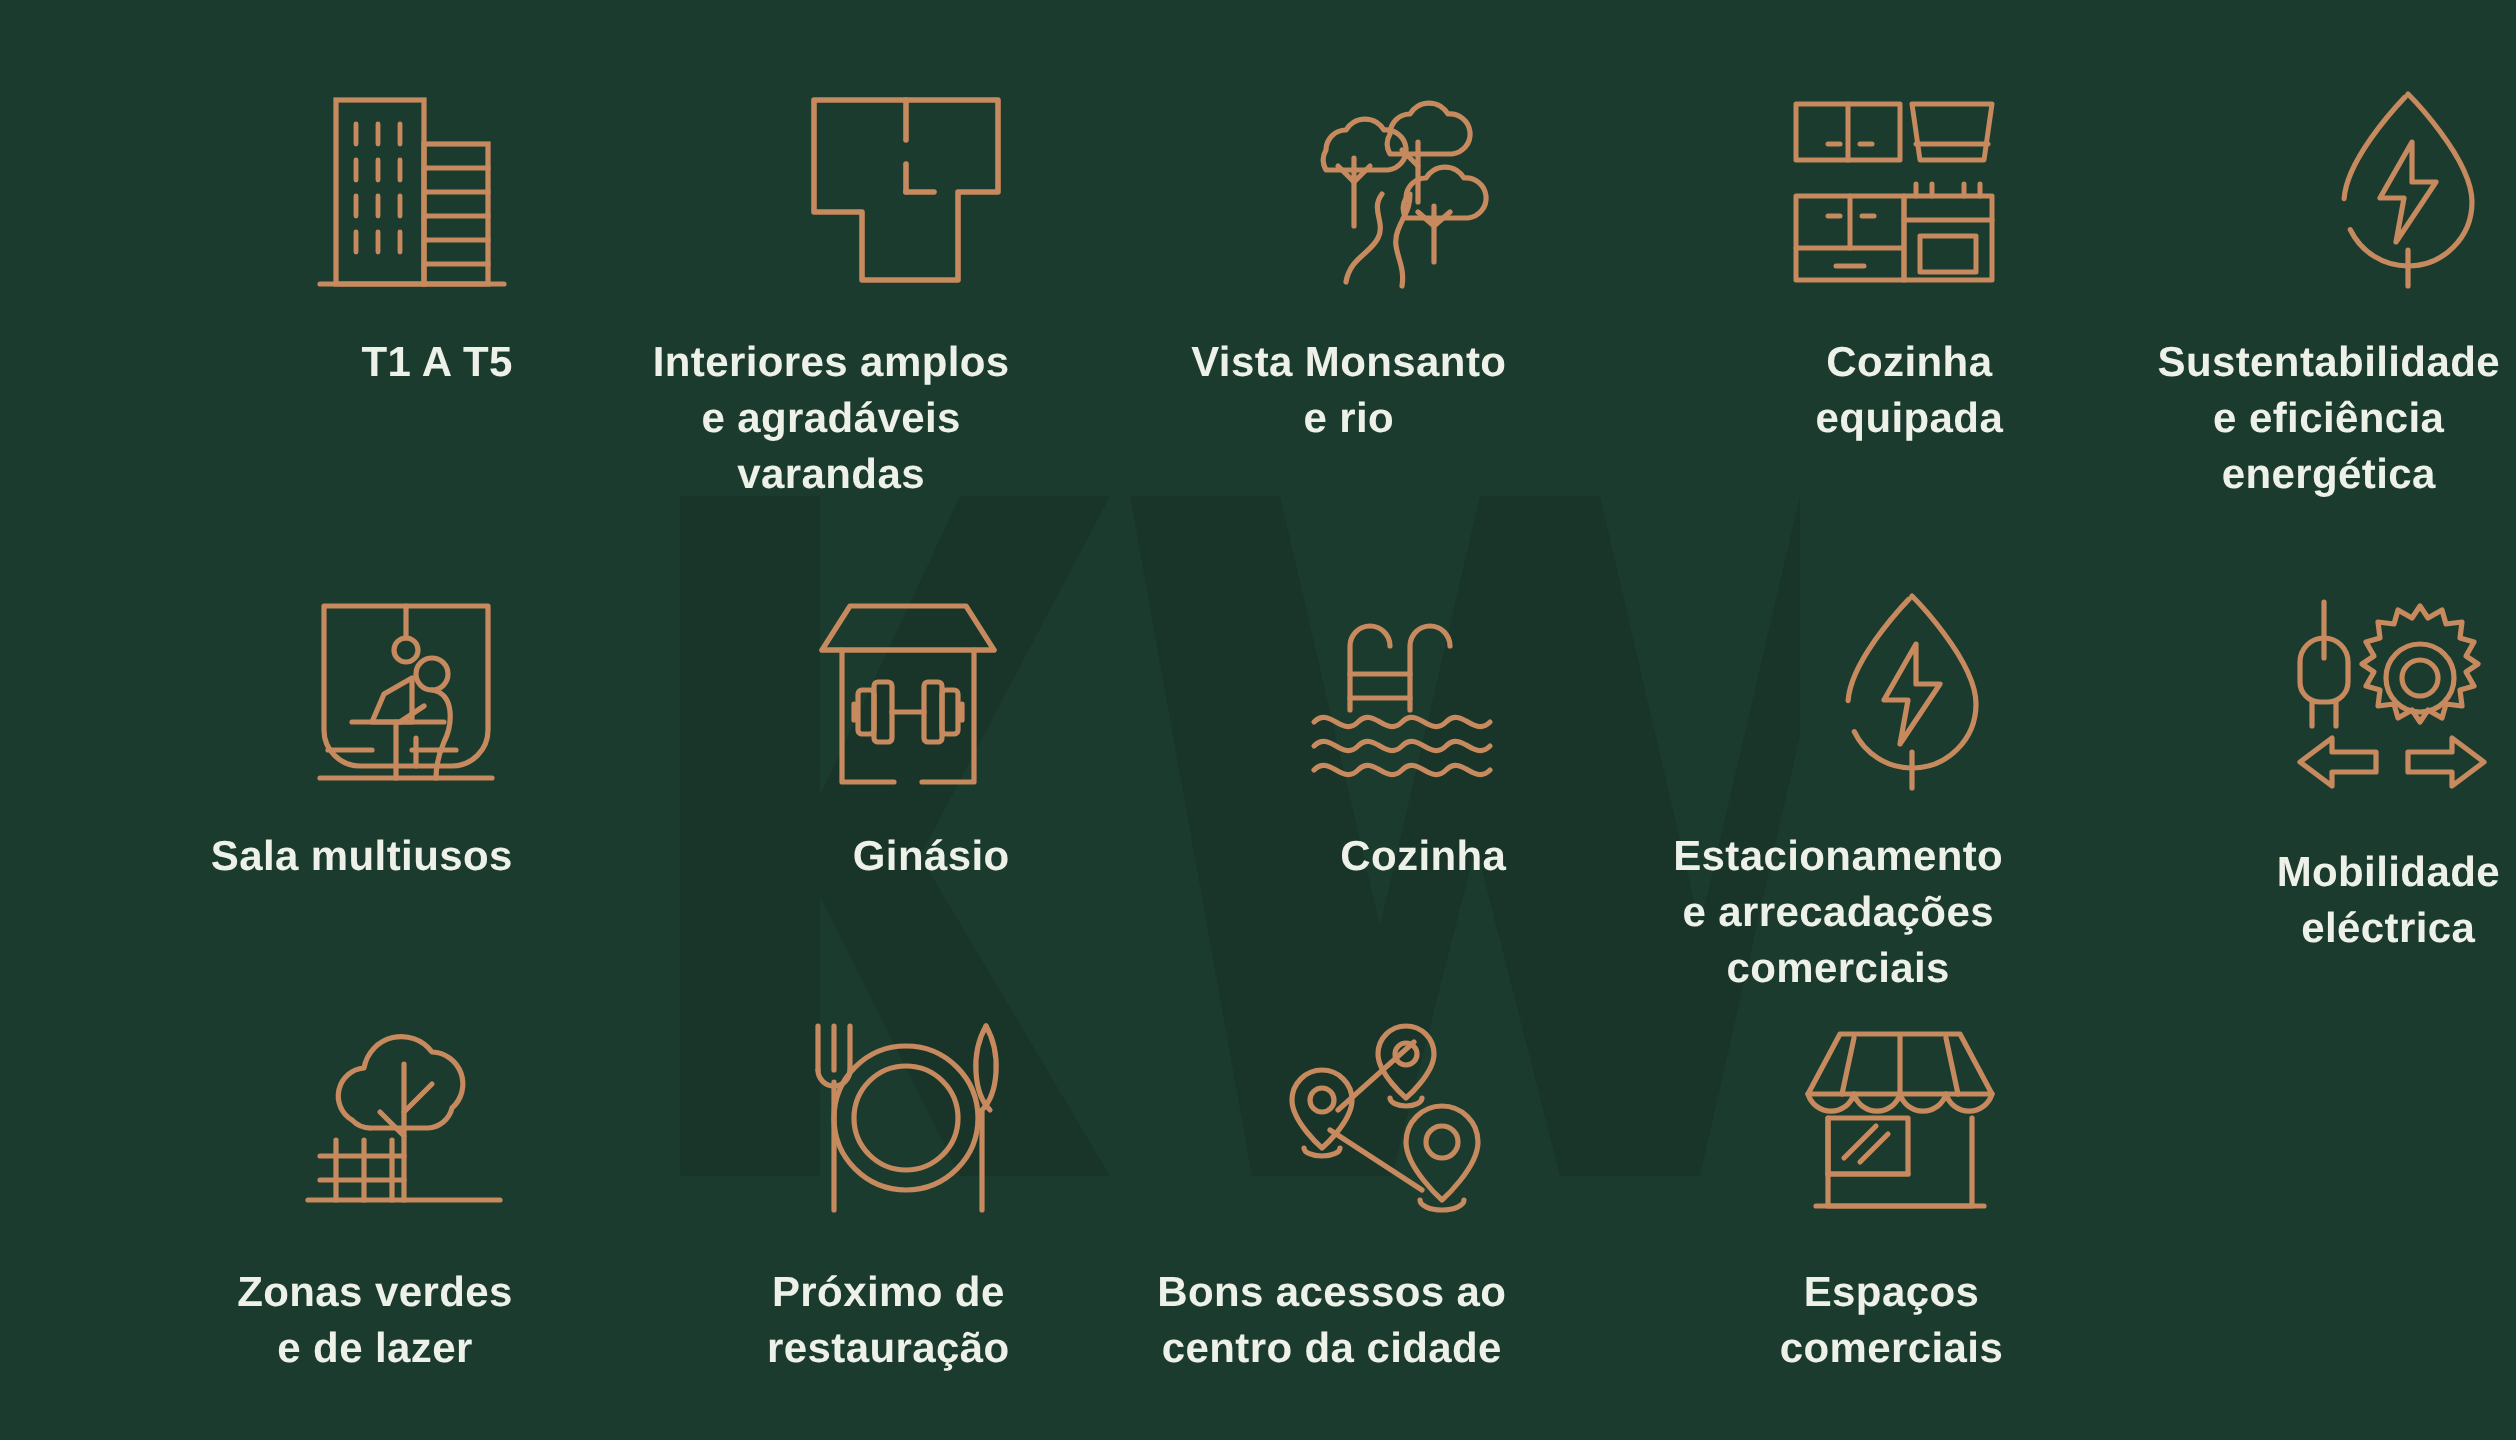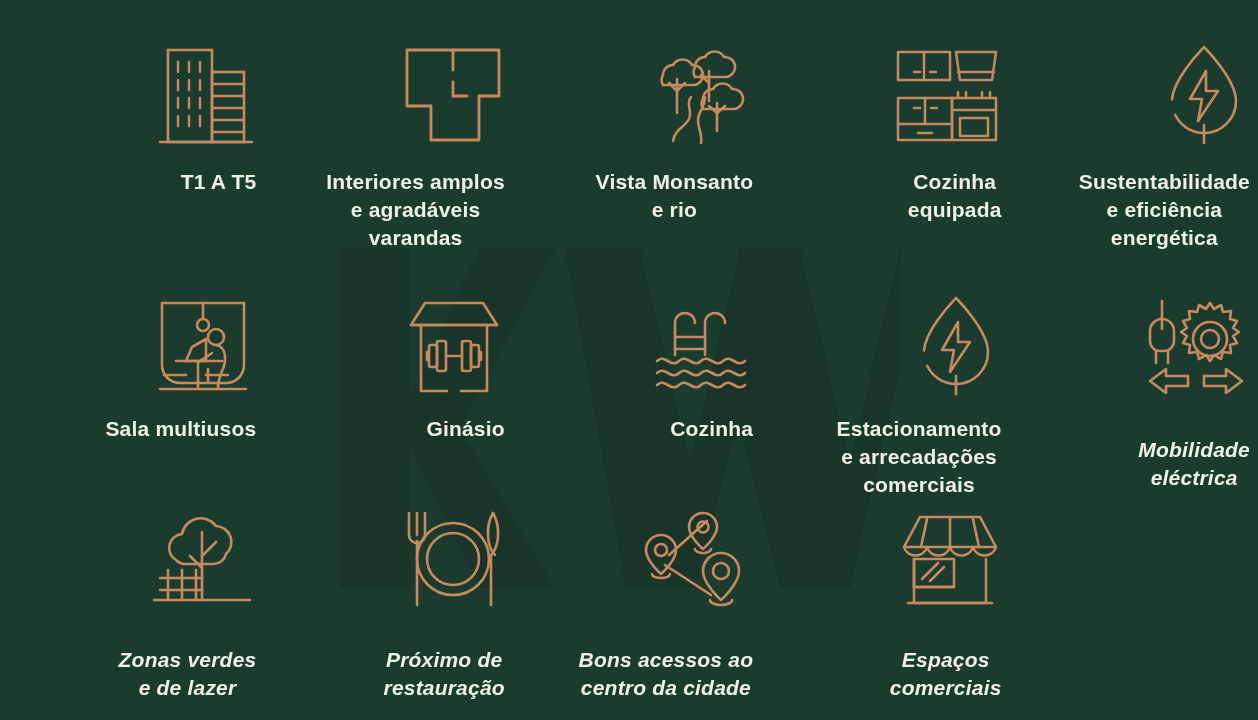--- a/index.html
+++ b/index.html
@@ -61,21 +61,21 @@
     letter-spacing: 0.2px;
     text-align: center;
     white-space: pre-line;
     max-width: 240px;
   }
   
   .r1 .icon-wrap { height: 120px; }
   .r2 .icon-wrap { height: 112px; }
   .r3 .icon-wrap { height: 118px; }
   .r2 .label { }
-  .r3 .label { margin-top: 27px; font-style: italic; }
+  .r3 .label { margin-top: 14px; }
 </style>
 </head>
 <body>
 
 <div id="stage">
 
   <div class="watermark">
     <svg viewBox="0 0 560 340" xmlns="http://www.w3.org/2000/svg" aria-hidden="true">
       <g fill="#19352a">
 

